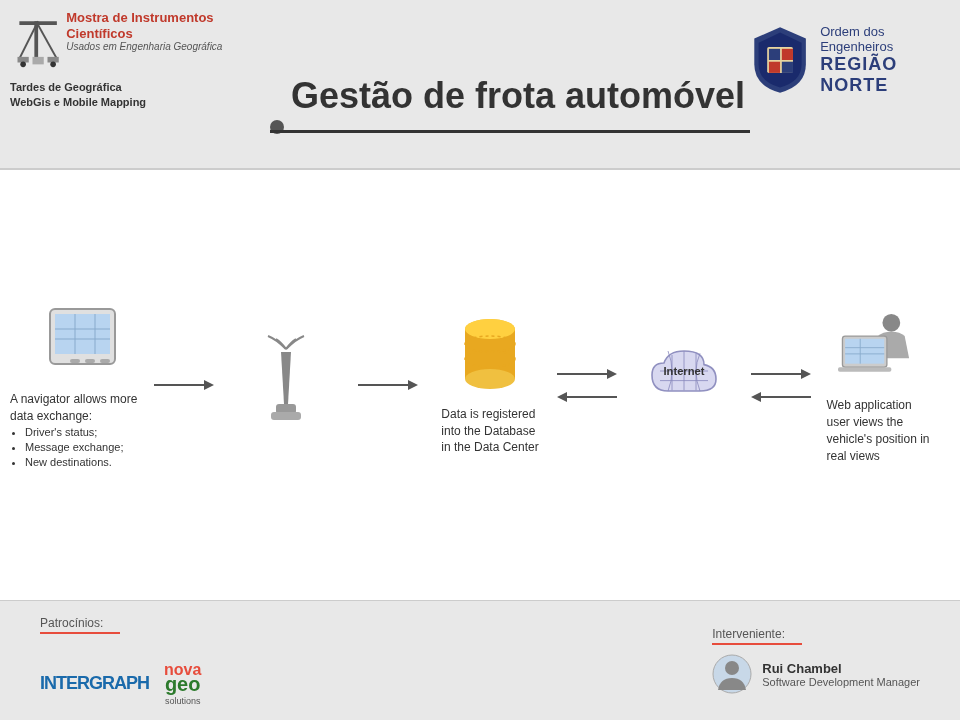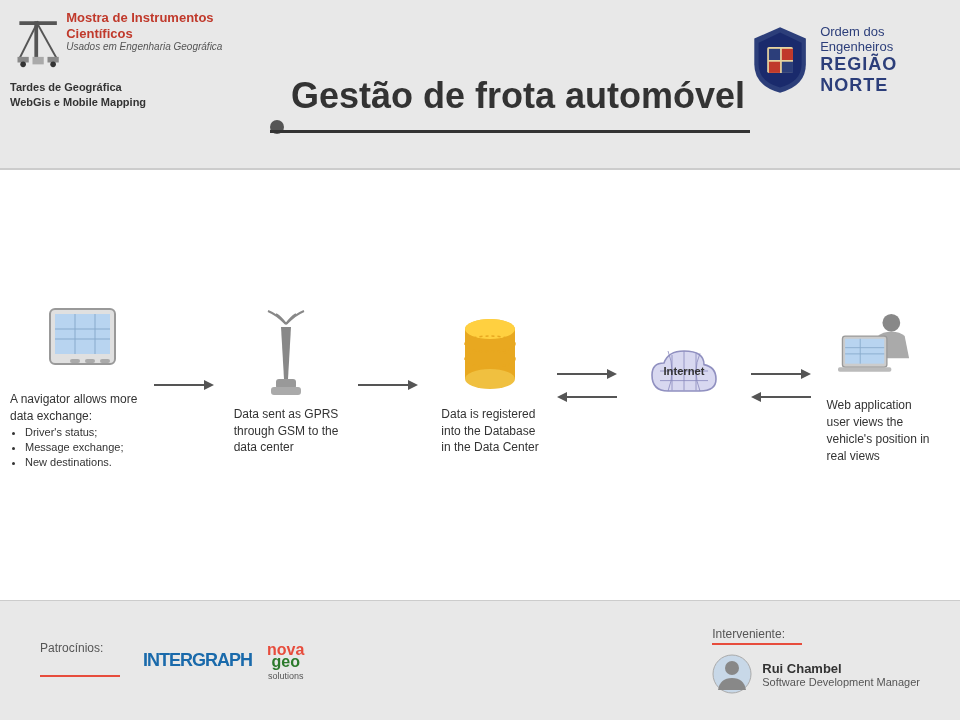--- a/index.html
+++ b/index.html
@@ -203,20 +203,21 @@
       background: #e8e8e8;
       border-top: 1px solid #ccc;
       display: flex;
       align-items: center;
       justify-content: space-between;
       padding: 10px 40px;
     }
 
     .footer-left {
       display: flex;
+      flex-direction: column;
       gap: 23px;
     }
 
     .footer-sponsors-label {
       font-size: 12px;
       color: #555;
       border-bottom: 2px solid #e74c3c;
       padding-bottom: 2px;
       margin-bottom: 4px;
       width: 80px;
@@ -376,25 +377,20 @@
         <path d="M30 15 Q35 8 40 5" stroke="#888" stroke-width="2" fill="none"></path>
         <path d="M30 15 Q20 5 12 2" stroke="#888" stroke-width="2" fill="none"></path>
         <path d="M30 15 Q40 5 48 2" stroke="#888" stroke-width="2" fill="none"></path>
 
         <polygon points="25,18 35,18 32,70 28,70" fill="#888"></polygon>
 
         <rect x="20" y="70" width="20" height="10" rx="3" fill="#999"></rect>
         <rect x="15" y="78" width="30" height="8" rx="3" fill="#aaa"></rect>
       </svg>
     </div>
-    <div class="flow-text">
-      <div>Data sent as GPRS</div>
-      <div>through GSM to the</div>
-      <div>data center</div>
-    </div>
   </div>
 
   <div class="arrow-container">
     <svg width="60" height="20" viewBox="0 0 60 20">
       <line x1="0" y1="10" x2="50" y2="10" stroke="#555" stroke-width="2"></line>
       <polygon points="50,5 60,10 50,15" fill="#555"></polygon>
     </svg>
   </div>
 
   <div class="flow-item">
@@ -492,21 +488,21 @@
   <div class="footer-left">
     <div class="footer-sponsors-label">Patrocínios:</div>
     <div class="footer-logos">
 
       <div>
         <span style="font-size:18px; font-weight:bold; color:#1a6aab; letter-spacing:-1px;">INTERGRAPH</span>
       </div>
 
       <div style="display:flex; flex-direction:column; align-items:center;">
         <span style="font-size:16px; font-weight:bold; color:#e74c3c;">nova</span>
-        <span style="font-size:16px; font-weight:bold; color:#2c7a2c; margin-top:-6px;">geo</span>
+        <span style="font-size:20px; font-weight:bold; color:#2c7a2c; margin-top:-6px;">geo</span>
         <span style="font-size:9px; color:#555;">solutions</span>
       </div>
     </div>
   </div>
 
   <div class="footer-right">
     <div class="interveniente-label">Interveniente:</div>
     <div class="person-info">
 
       <svg class="person-icon" viewBox="0 0 40 40" xmlns="http://www.w3.org/2000/svg">

